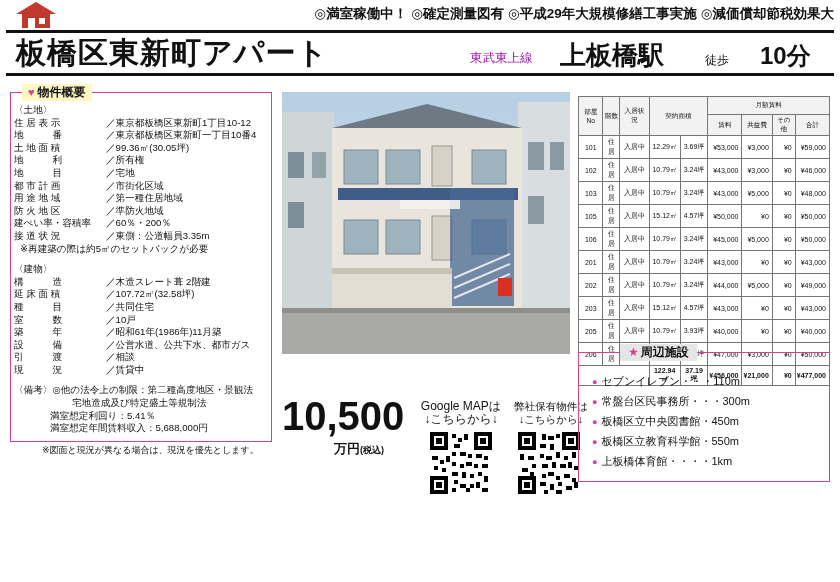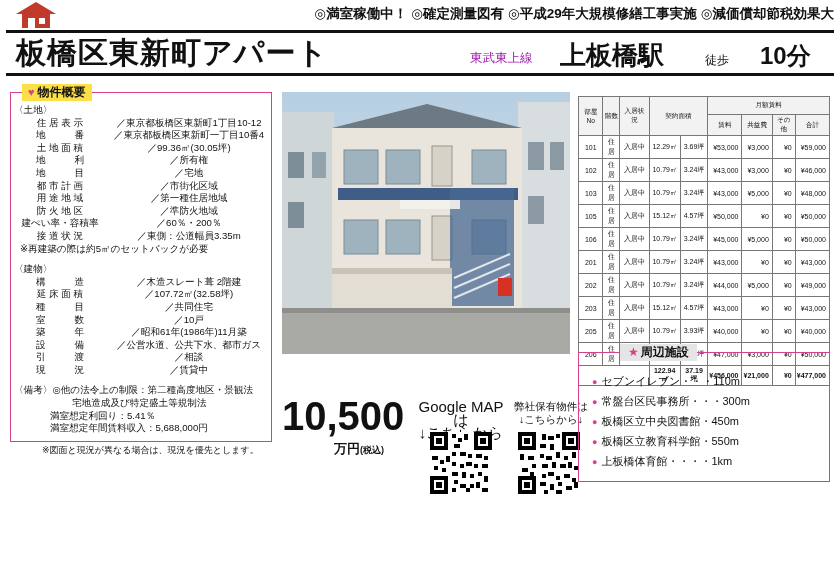--- a/index.html
+++ b/index.html
@@ -44,29 +44,29 @@
   .walk-min{
     position:absolute;left:760px;top:40px;font-size:24px;font-weight:bold;
   }
 
   
   .overview-box{
     position:absolute;left:10px;top:92px;width:262px;height:350px;
     border:1.5px solid #d6418f;box-sizing:border-box;
   }
   .overview-label{
-    position:absolute;left:22px;top:84px;background:#fde047;padding:0 6px;
+    position:absolute;left:22px;top:84px;background:#fef9c3;padding:0 6px;
     font-size:12px;font-weight:bold;color:#111;
   }
   .ov-heart{color:#d6418f;font-size:11px;margin-right:3px;}
   .ov-content{
     position:absolute;left:14px;top:104px;width:258px;
     font-size:9.6px;line-height:12.6px;color:#111;
   }
-  .ov-row{display:flex;white-space:nowrap;text-align:center;}
+  .ov-row{display:flex;white-space:nowrap;}
   .ov-k{width:92px;flex:none;letter-spacing:0px;}
   .ov-v{flex:1;}
   .ov-gap{height:8px;}
   .ov-note{margin-left:6px;}
   .ov-indent{margin-left:58px;}
   .ov-center{margin-left:36px;}
   .small-note{font-size:9px;margin-top:9px;margin-left:28px;}
 
   
   .photo{
@@ -81,21 +81,21 @@
     text-align:left;font-size:40px;font-weight:bold;line-height:40px;
   }
   .price-unit{
     position:absolute;left:284px;top:440px;width:150px;text-align:center;
     font-size:13px;font-weight:bold;
   }
   .price-unit small{font-size:9px;}
 
   .map-cap{
     position:absolute;left:418px;top:400px;width:86px;text-align:center;
-    font-size:15px;line-height:13px;
+    font-size:12px;line-height:13px;
   }
   .own-cap{
     position:absolute;left:508px;top:400px;width:86px;text-align:center;
     font-size:10.5px;line-height:13px;
   }
   .qr{position:absolute;width:62px;height:62px;}
   .qr1{left:430px;top:432px;}
   .qr2{left:518px;top:432px;}
 
   

